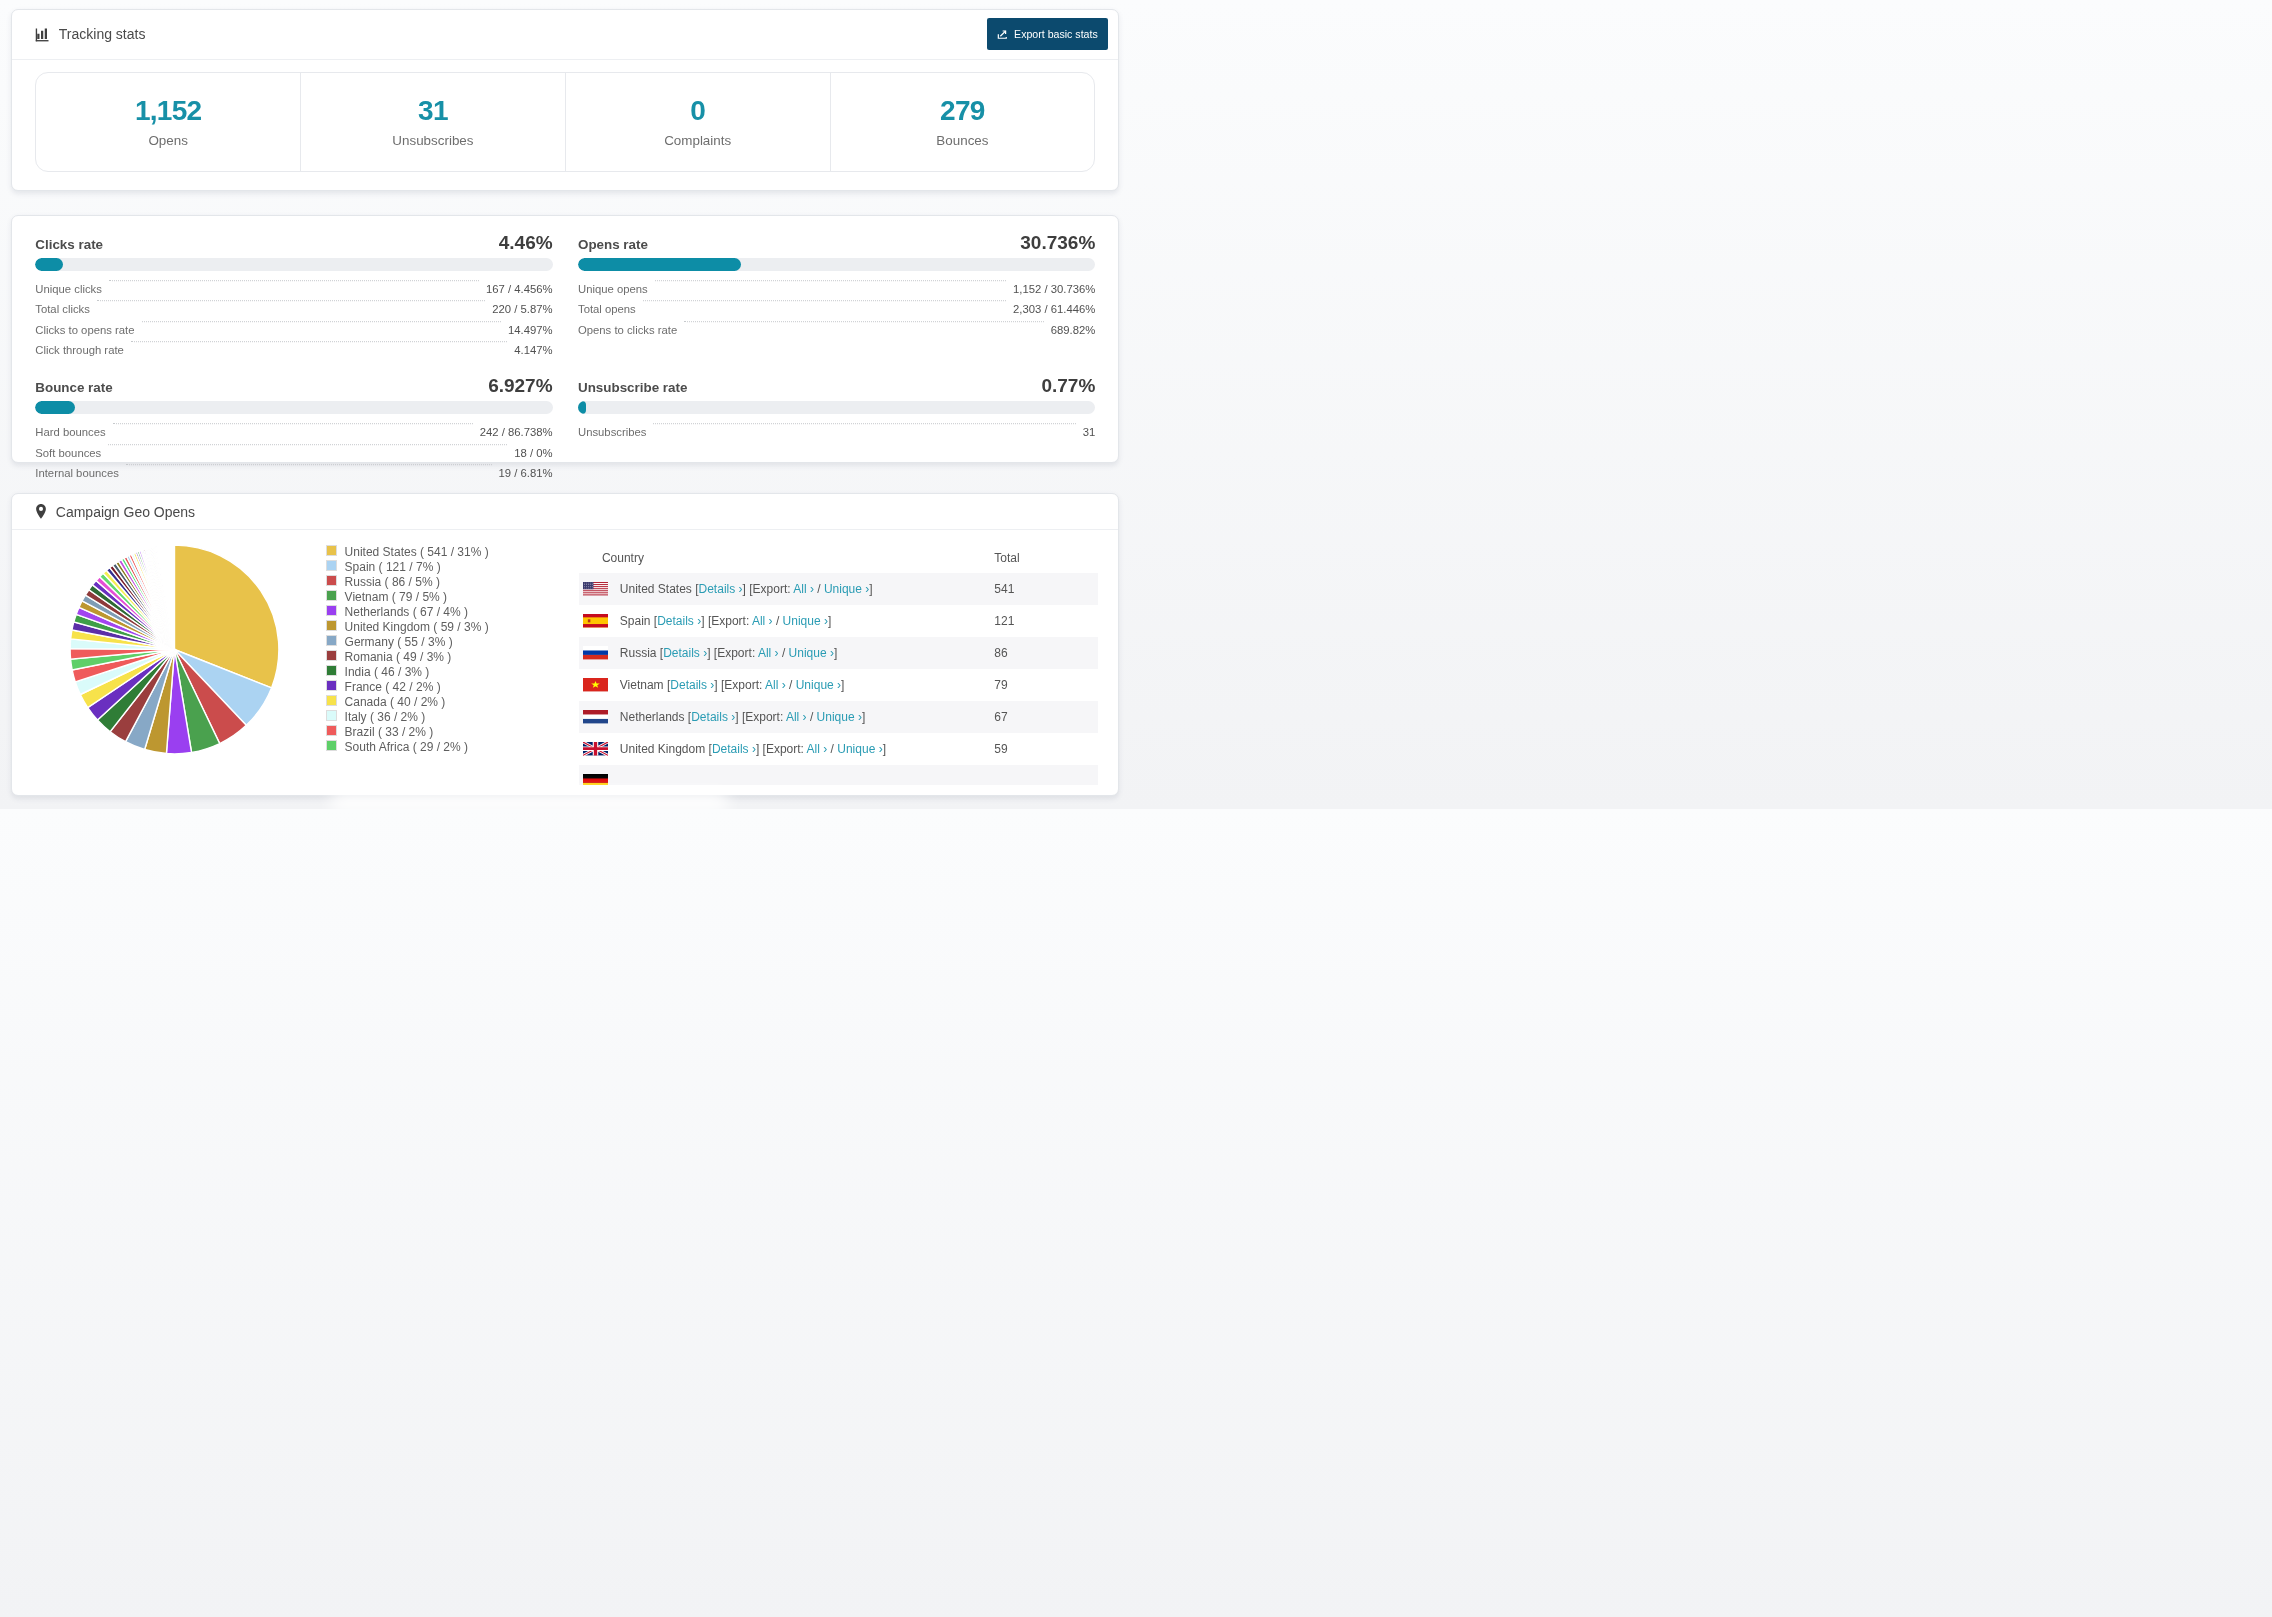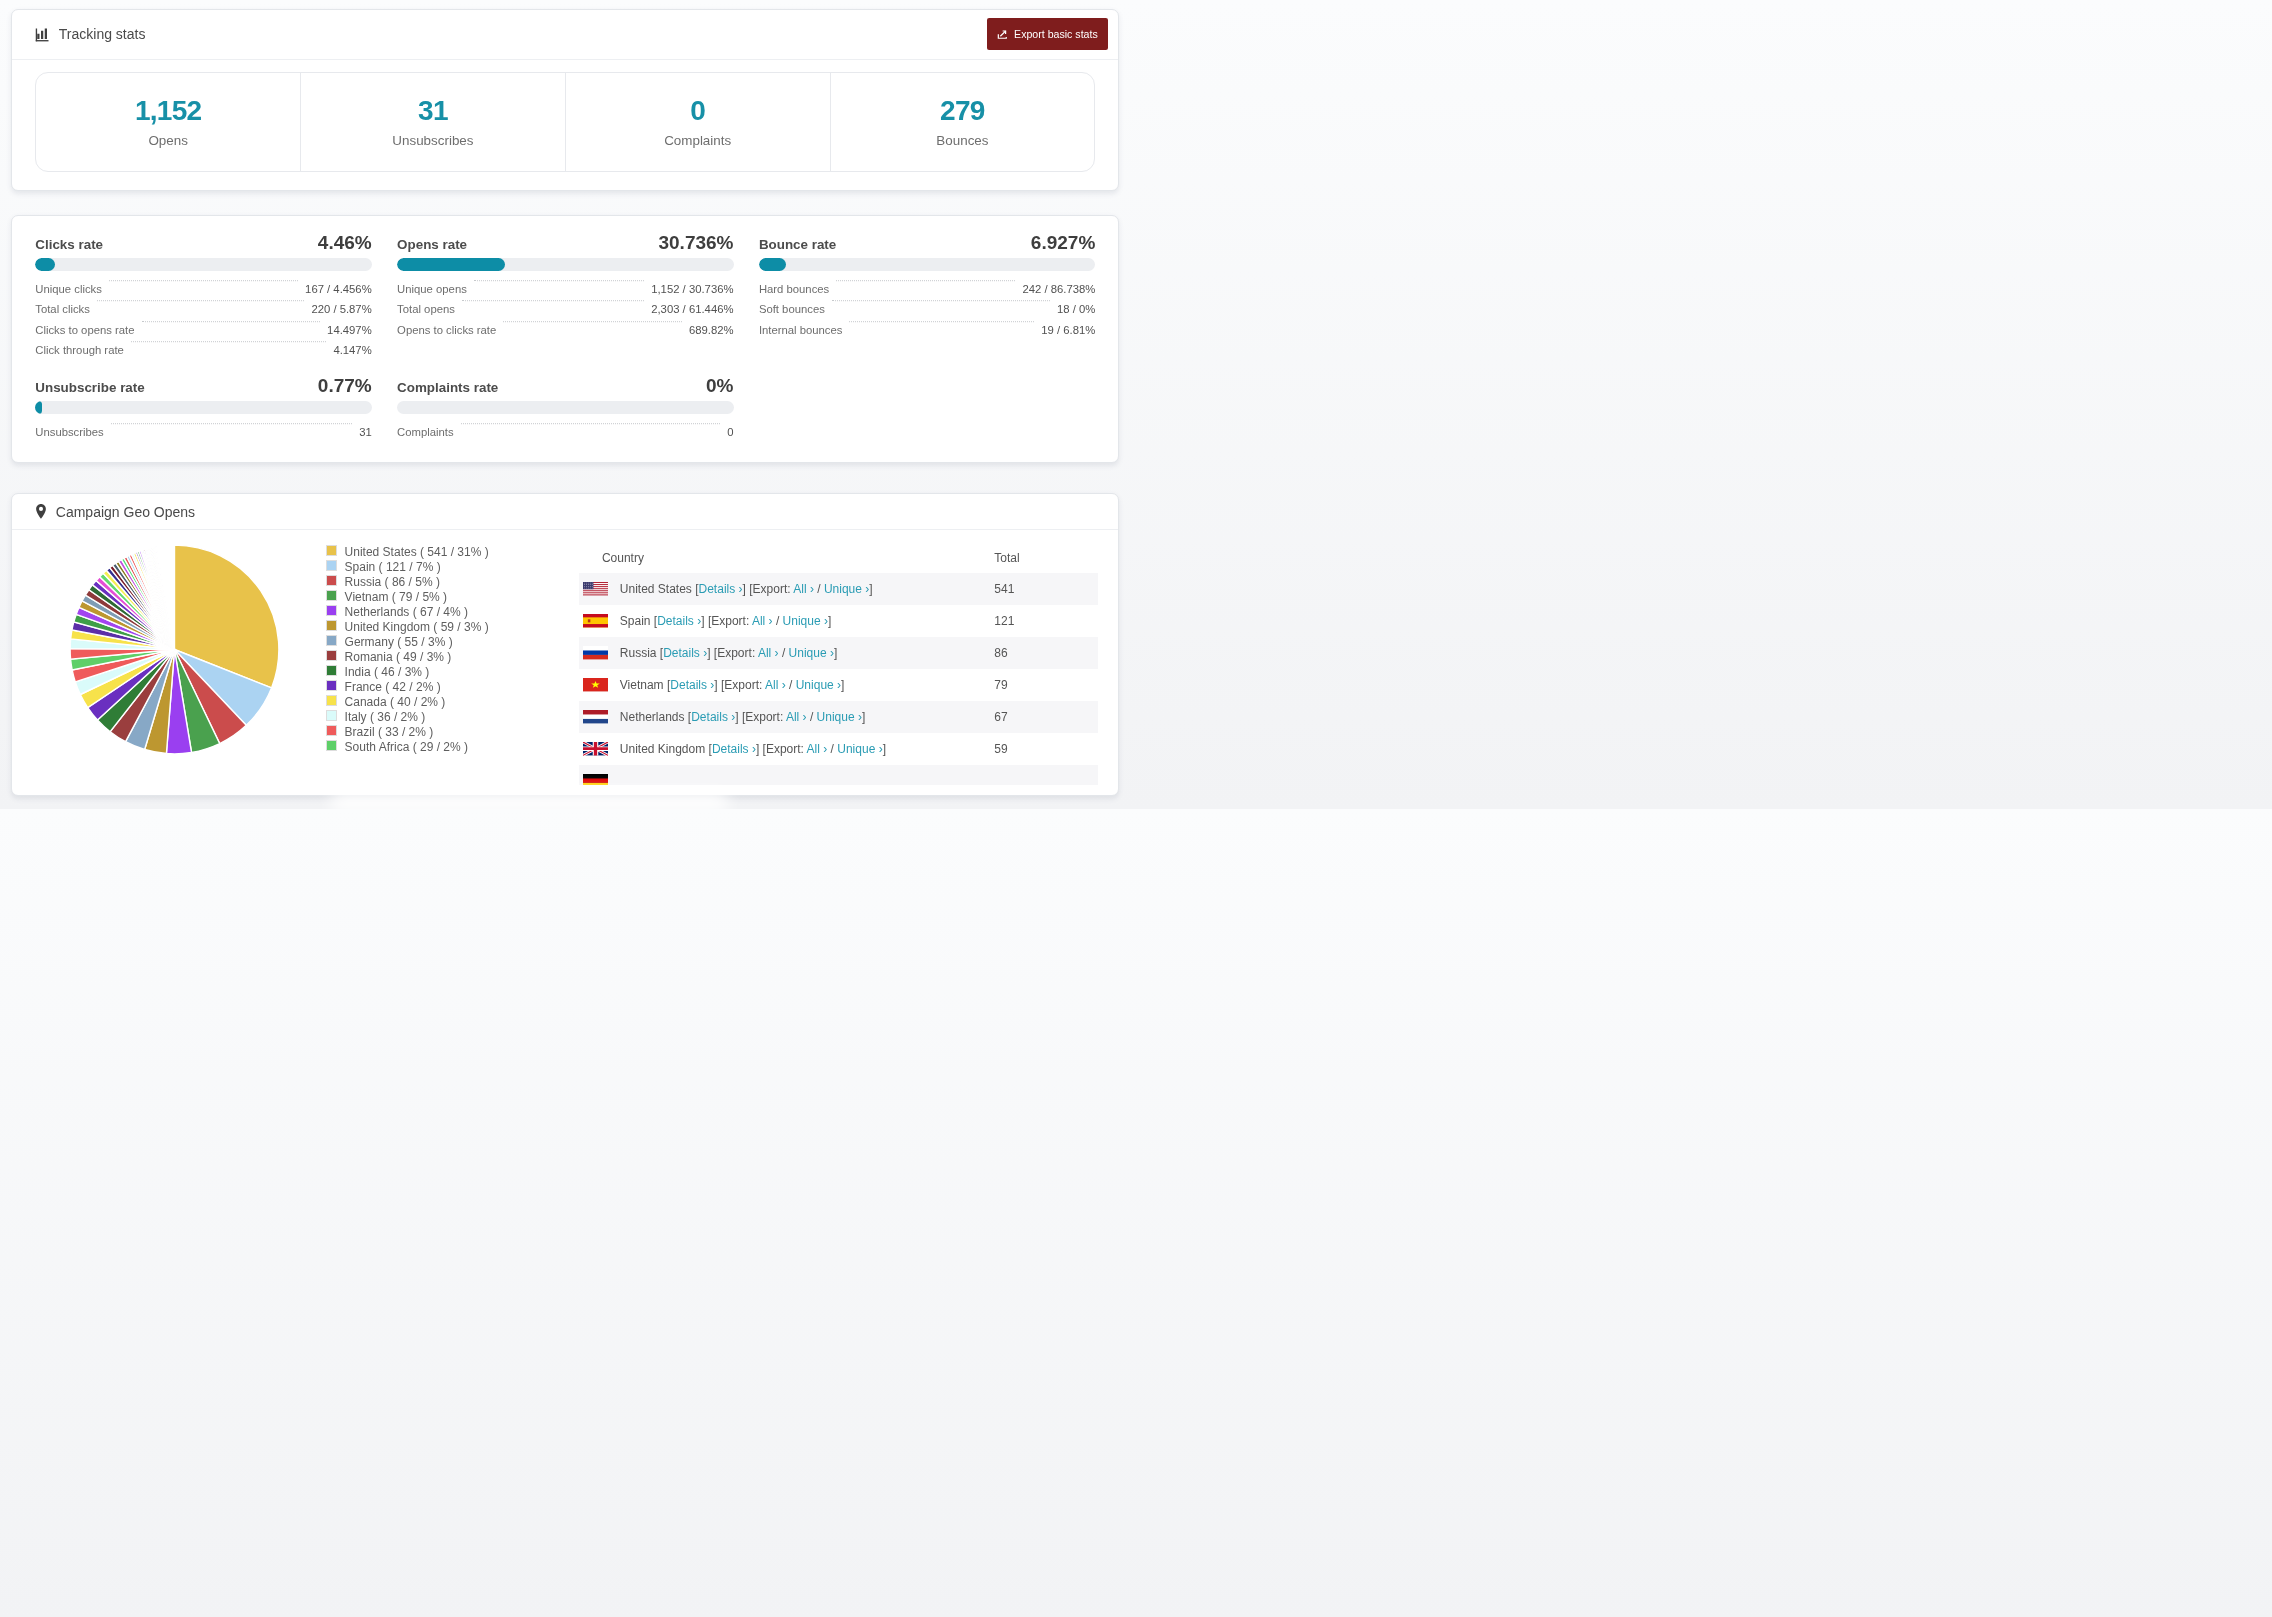--- a/index.html
+++ b/index.html
@@ -21,33 +21,33 @@
 
   .cardhead{
     display:flex;align-items:center;height:49px;padding:0 10.6px 0 23px;
     border-bottom:0.7px solid #edeff2;font-size:14px;color:#4a4a4a;font-weight:500;
   }
   .cardhead .headicon{display:flex;margin-right:8.5px;color:#3f3f3f}
   #card-geo .cardhead{height:35px}
 
   .export-btn{
     margin-left:auto;display:flex;align-items:center;gap:6.4px;
-    background:#7f1d1d;color:#fff;font-size:10.6px;font-family:inherit;
+    background:#0c4a6e;color:#fff;font-size:10.6px;font-family:inherit;
     padding:16px 10px;height:22.6px;border:none;border-radius:2.1px;cursor:pointer;
   }
 
   
   .sumrow{display:flex;margin:12px 23px;border:0.7px solid #e7e9ed;border-radius:13px;height:98px}
   .sumbox{flex:1;display:flex;flex-direction:column;align-items:center;justify-content:center;gap:6.4px}
   .sumbox + .sumbox{border-left:0.7px solid #e7e9ed}
   .sumval{font-size:28px;font-weight:bold;color:#1790a7;letter-spacing:-0.7px}
   .sumlab{font-size:13.4px;color:#6e6e6e}
 
   
-  .rates{display:grid;grid-template-columns:1fr 1fr 1fr;column-gap:25.4px;row-gap:10px;padding:15.5px 23px 0}
+  .rates{display:grid;grid-template-columns:1fr 1fr;column-gap:25.4px;row-gap:10px;padding:15.5px 23px 0}
   .rhead{display:flex;justify-content:space-between;align-items:baseline;height:15.5px}
   .rtitle{font-size:13.4px;font-weight:bold;color:#4c4c4c}
   .rval{font-size:19px;font-weight:bold;color:#3e3e3e}
   .bar{height:13.4px;background:#eceef1;border-radius:7px;margin-top:10.6px;overflow:hidden}
   .fill{height:100%;background:#0d8da6;border-radius:7px}
   .rrows{margin-top:12px}
   .rrow{display:flex;align-items:flex-start;height:20.5px;font-size:11.3px}
   .rlab{color:#6d6d6d;white-space:nowrap}
   .rlead{flex:1;border-bottom:1.4px dotted #c6c9cc;margin:0 7px;transform:translateY(-2.8px)}
   .rvalue{color:#515151;white-space:nowrap}

